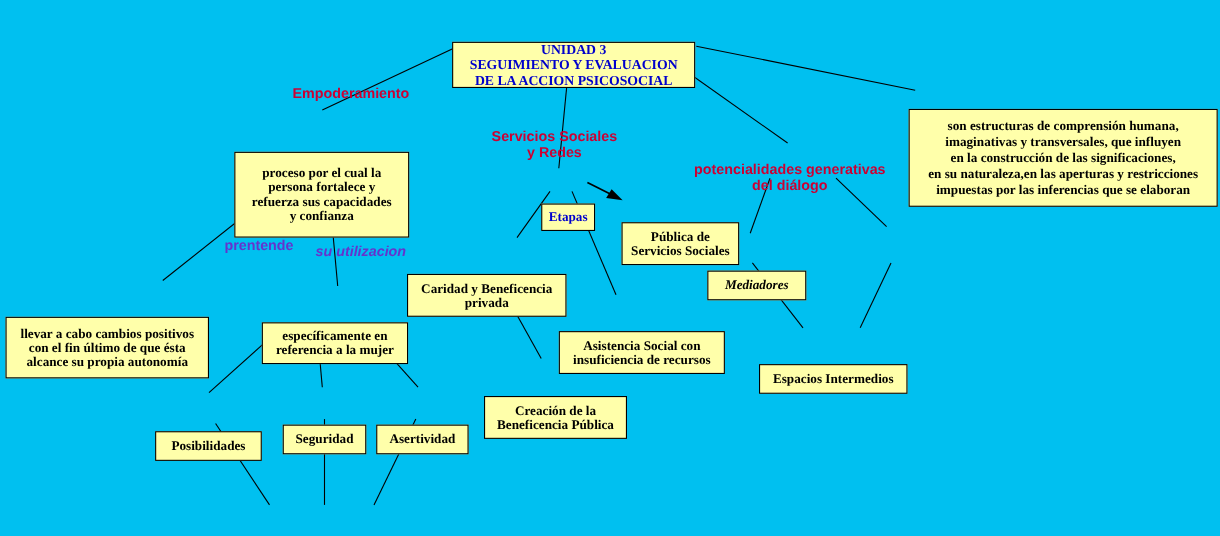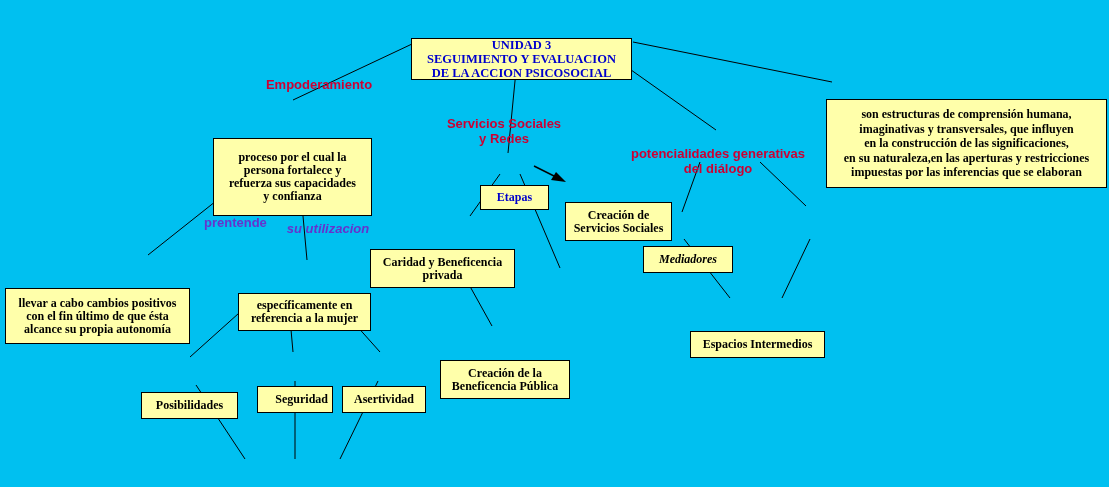--- a/index.html
+++ b/index.html
@@ -164,34 +164,38 @@
   </div>
 
   <div class="node emergentes-box" style="left:826px; top:65px; width:281px; height:89px;">
     <span class="emergente" style="white-space: pre-line;">son estructuras de comprensión humana,
 imaginativas y transversales, que influyen
 en la construcción de las significaciones,
 en su naturaleza,en las aperturas y restricciones
 impuestas por las inferencias que se elaboran</span>
   </div>
 
-  <div class="node blue-text" style="left:480px; top:151px; width:69px; height:25px;">
+  <div class="node blue-text" style="left:492px; top:151px; width:49px; height:25px;">
     <span style="white-space: pre-line;">Etapas</span>
   </div>
 
   <div class="node" style="left:565px; top:168px; width:107px; height:39px;">
-    <span style="white-space: pre-line;">Creación de
+    <span style="white-space: pre-line;">Pública de
 Servicios Sociales</span>
   </div>
 
   <div class="node" style="left:370px; top:215px; width:145px; height:39px;">
     <span style="white-space: pre-line;">Caridad y Beneficencia
 privada</span>
   </div>
 
+  <div class="node" style="left:508px; top:267px; width:151px; height:39px;">
+    <span style="white-space: pre-line;">Asistencia Social con
+insuficiencia de recursos</span>
+  </div>
 
   <div class="node" style="left:440px; top:326px; width:130px; height:39px;">
     <span style="white-space: pre-line;">Creación de la
 Beneficencia Pública</span>
   </div>
 
   <div class="node" style="left:643px; top:212px; width:90px; height:27px;font-style:italic;">
     <span style="white-space: pre-line;">Mediadores</span>
   </div>
 
@@ -208,21 +212,21 @@
 
   <div class="node" style="left:238px; top:259px; width:133px; height:38px;">
     <span style="white-space: pre-line;">específicamente en
 referencia a la mujer</span>
   </div>
 
   <div class="node" style="left:141px; top:358px; width:97px; height:27px;">
     <span style="white-space: pre-line;">Posibilidades</span>
   </div>
 
-  <div class="node" style="left:257px; top:352px; width:76px; height:27px;text-align:right;">
+  <div class="node" style="left:257px; top:352px; width:76px; height:27px;">
     <span style="white-space: pre-line;">Seguridad</span>
   </div>
 
   <div class="node" style="left:342px; top:352px; width:84px; height:27px;">
     <span style="white-space: pre-line;">Asertividad</span>
   </div>
 
   <div class="node" style="left:200px; top:460px; width:189px; height:25px;">
     <span style="white-space: pre-line;">Poder en la toma de desiciones</span>
   </div>

